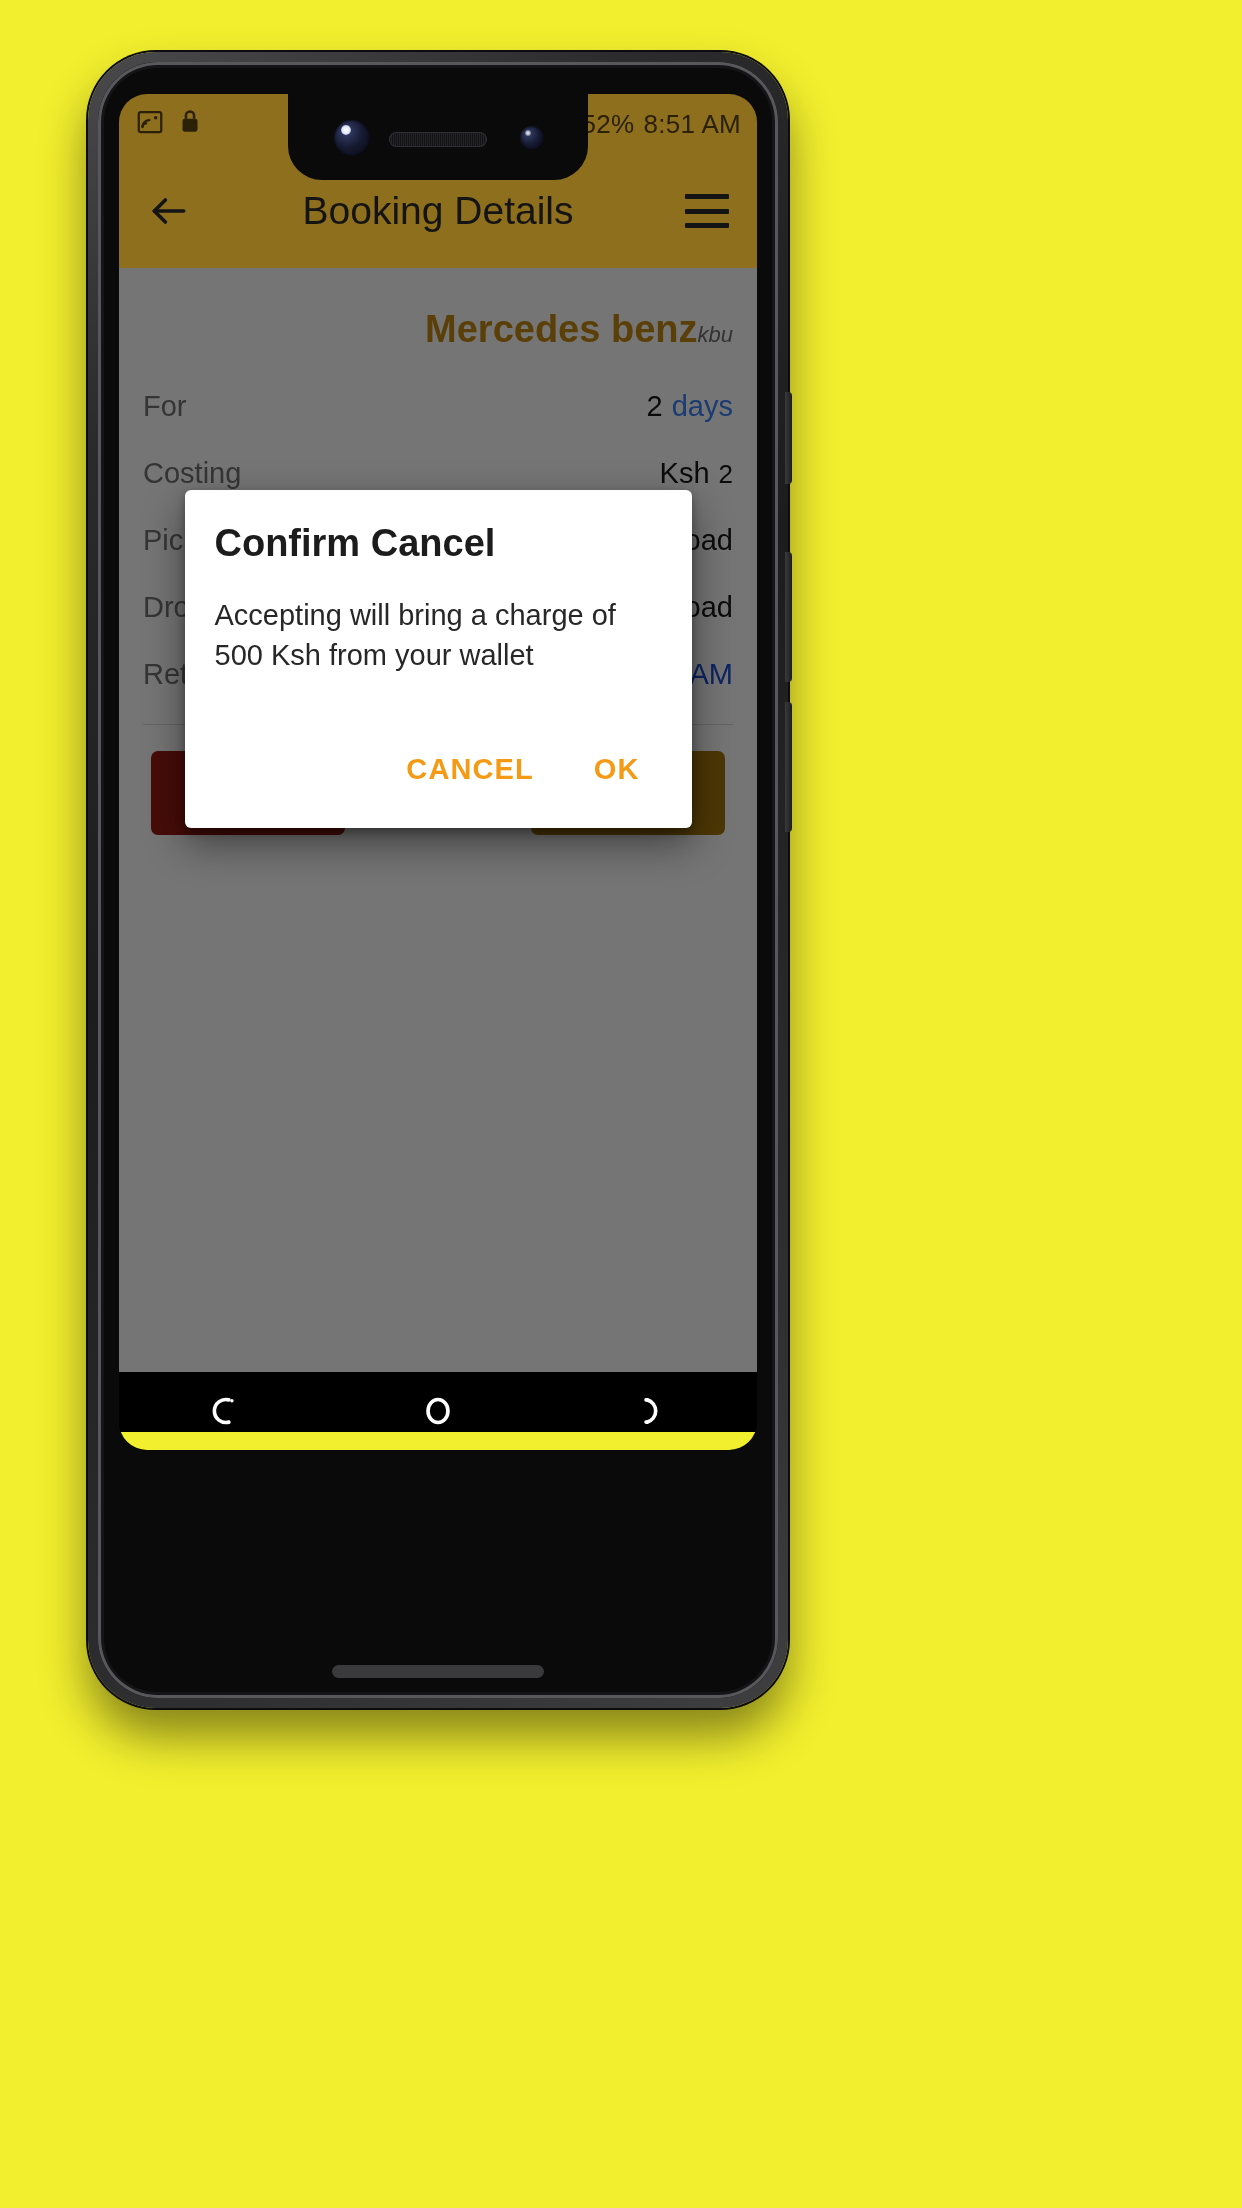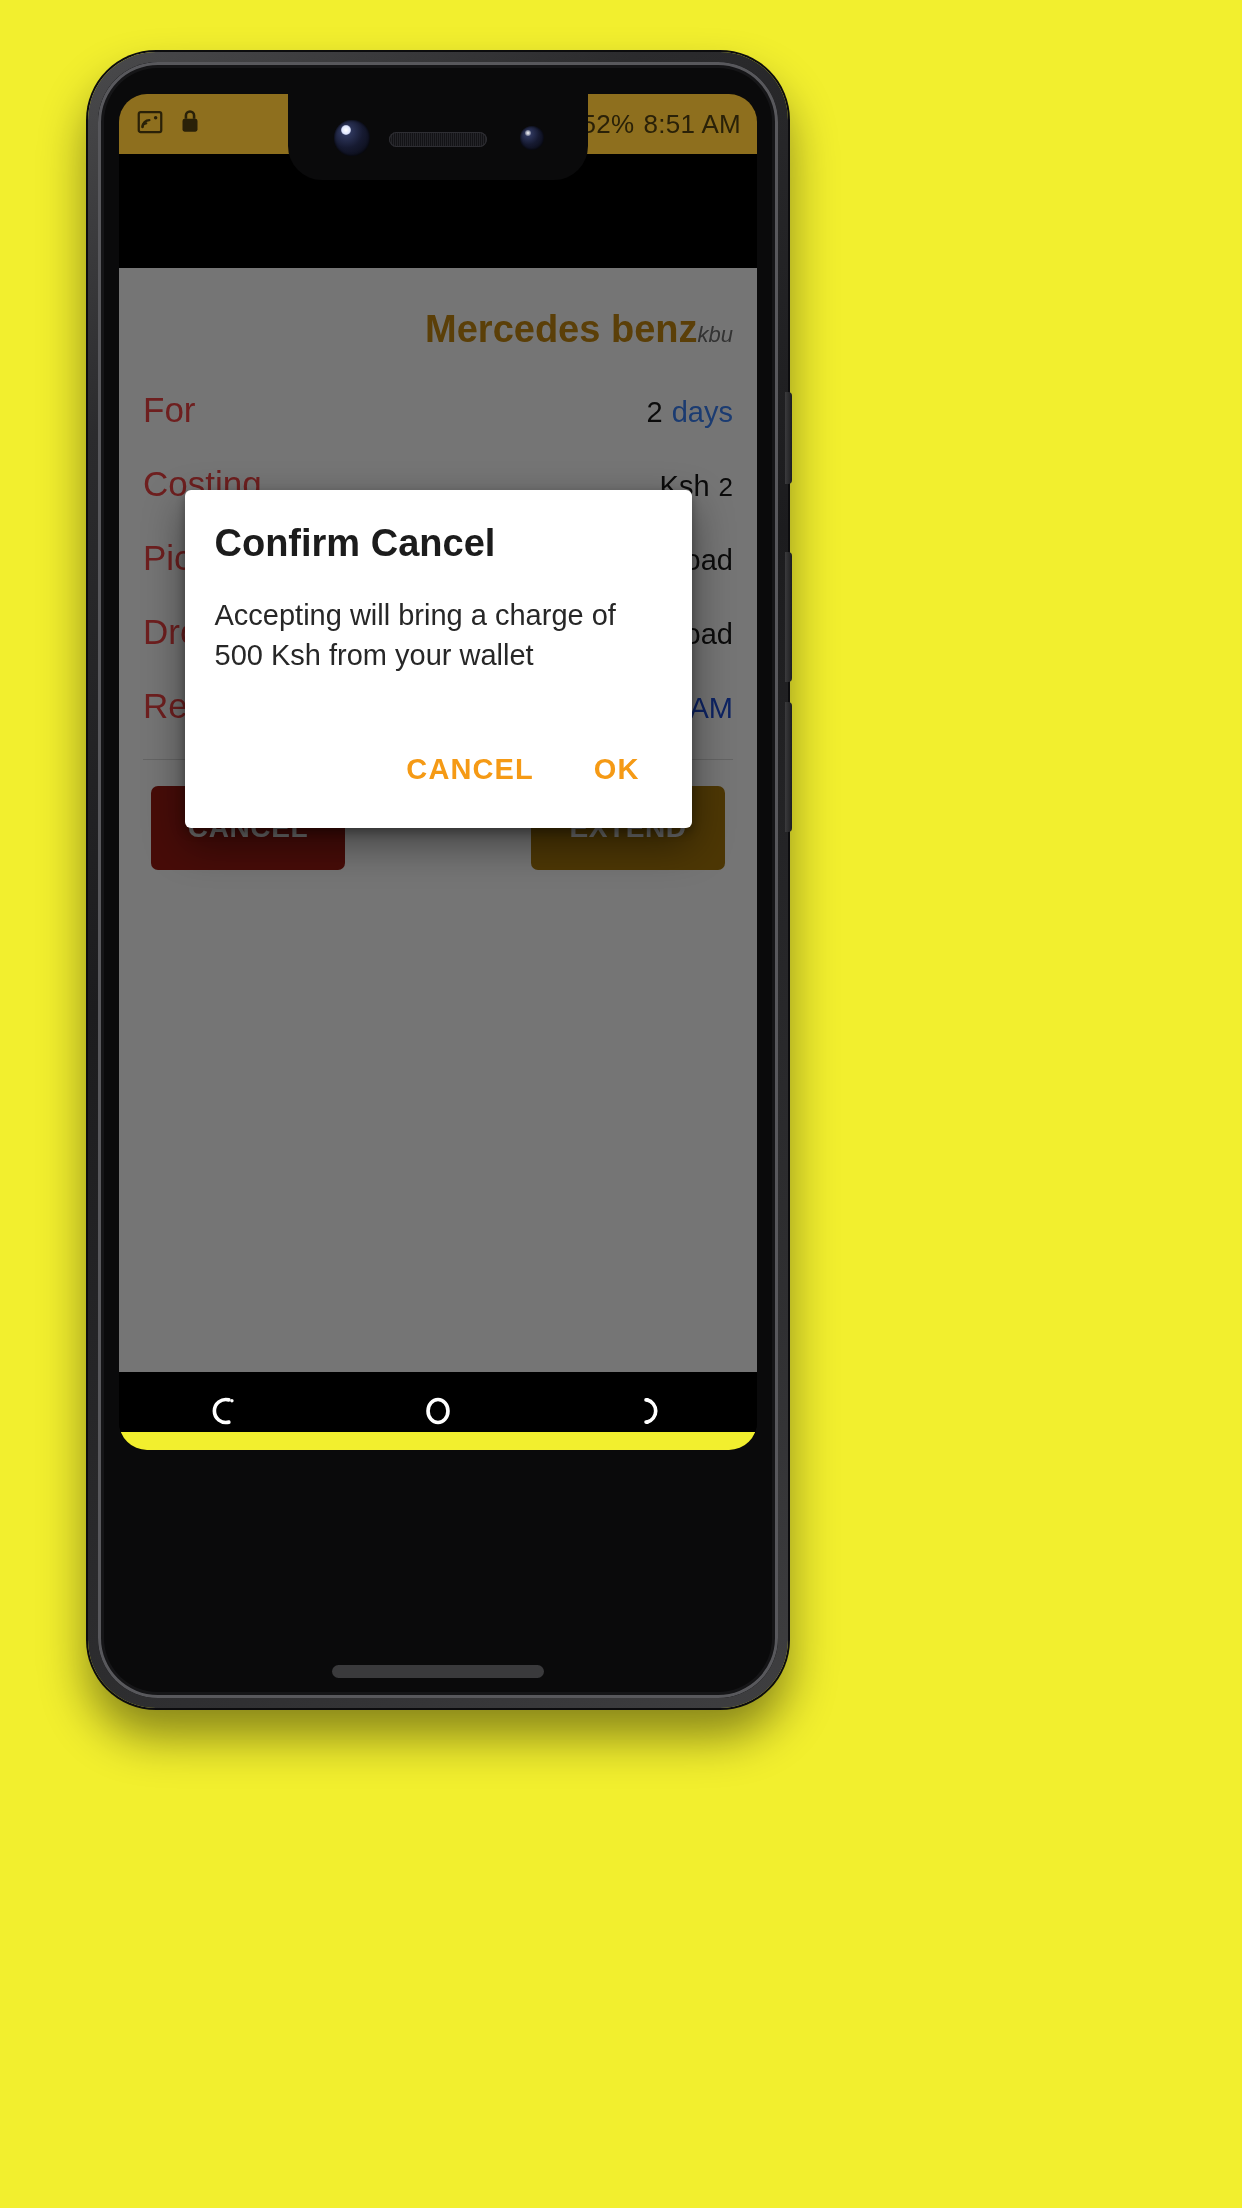--- a/index.html
+++ b/index.html
@@ -215,22 +215,22 @@
     font-style: italic;
     color: #6f6f6f;
   }
   .row {
     display: flex;
     align-items: baseline;
     justify-content: space-between;
     padding: 17px 0;
   }
   .row-label {
-    font-size: 35px;
-    color: #ef4444;
+    font-size: 29px;
+    color: #737373;
   }
   .row-value {
     font-size: 29px;
     color: #1a1a1a;
     display: flex;
     align-items: baseline;
     gap: 9px;
   }
   .val-accent { color: #3b82f6; text-align: center; }
   .val-green { color: #1d4ed8; }
@@ -371,20 +371,34 @@
         <span>8:51 AM</span>
       </div>
     </div>
 
     <div class="notch">
       <div class="cam cam-main"></div>
       <div class="earpiece"></div>
       <div class="cam cam-sec"></div>
     </div>
 
+    <div class="appbar">
+      <span class="back-arrow">
+        <svg width="44" height="44" viewBox="0 0 24 24" fill="none" stroke="#141414" stroke-width="2" stroke-linecap="round" stroke-linejoin="round">
+          <line x1="20" y1="12" x2="4" y2="12"></line>
+          <polyline points="10,18 4,12 10,6"></polyline>
+        </svg>
+      </span>
+      <span class="appbar-title">Booking Details</span>
+      <span class="hamburger">
+        <span></span>
+          <span></span>
+          <span></span>
+      </span>
+    </div>
 
     <div class="content">
 
       <div class="detail-list">
         <div class="car-row">
           <span class="car-name">Mercedes benz</span>
           <span class="car-plate">kbu</span>
         </div>
 
         <div class="row">

